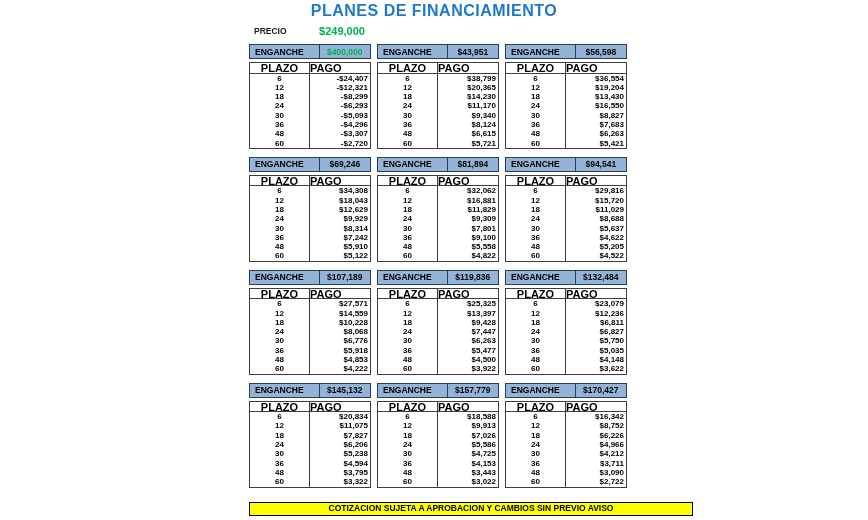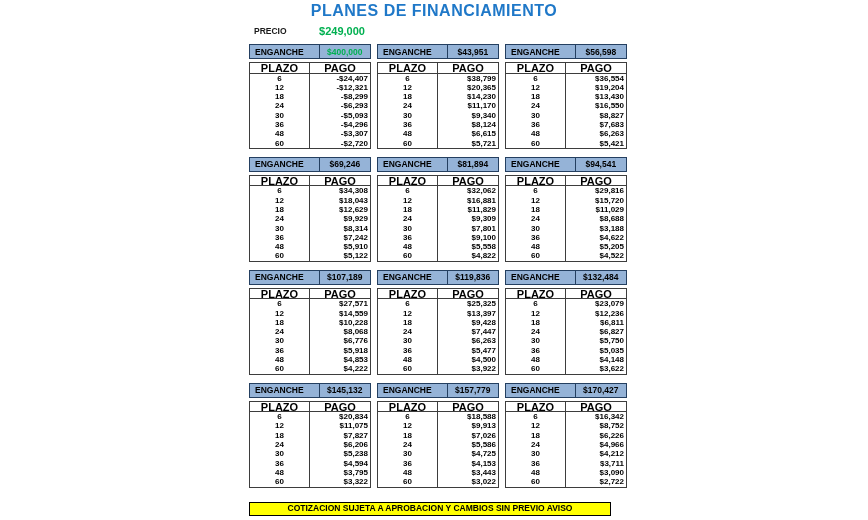--- a/index.html
+++ b/index.html
@@ -92,26 +92,26 @@
     line-height: 10.5px;
     border-bottom: 1px solid #3d3d3d;
     font-size: 11px;
   }
   .cell-plazo {
     flex: 0 0 50%;
     text-align: center;
     border-right: 1px solid #3d3d3d;
   }
   .cell-pago { flex: 1; text-align: right; padding-right: 2px; }
-  .prow.hdr .cell-pago { text-align: center; padding-right: 0; }
+  .prow.hdr .cell-pago { text-align: left; padding-right: 0; }
   .footer {
     position: absolute;
     left: 249px;
     top: 502px;
-    width: 362px;
+    width: 444px;
     height: 14px;
     background: #FFFF00;
     border: 1.5px solid #000;
     text-align: center;
     font-size: 8.5px;
     font-weight: bold;
     line-height: 11px;
     color: #000;
   }
 </style>
@@ -387,21 +387,21 @@
               <div class="prow">
                 <span class="cell-plazo">18</span>
                 <span class="cell-pago">$11,029</span>
               </div>
               <div class="prow">
                 <span class="cell-plazo">24</span>
                 <span class="cell-pago">$8,688</span>
               </div>
               <div class="prow">
                 <span class="cell-plazo">30</span>
-                <span class="cell-pago">$3,188</span>
+                <span class="cell-pago">$5,637</span>
               </div>
               <div class="prow">
                 <span class="cell-plazo">36</span>
                 <span class="cell-pago">$4,622</span>
               </div>
               <div class="prow">
                 <span class="cell-plazo">48</span>
                 <span class="cell-pago">$5,205</span>
               </div>
               <div class="prow">

